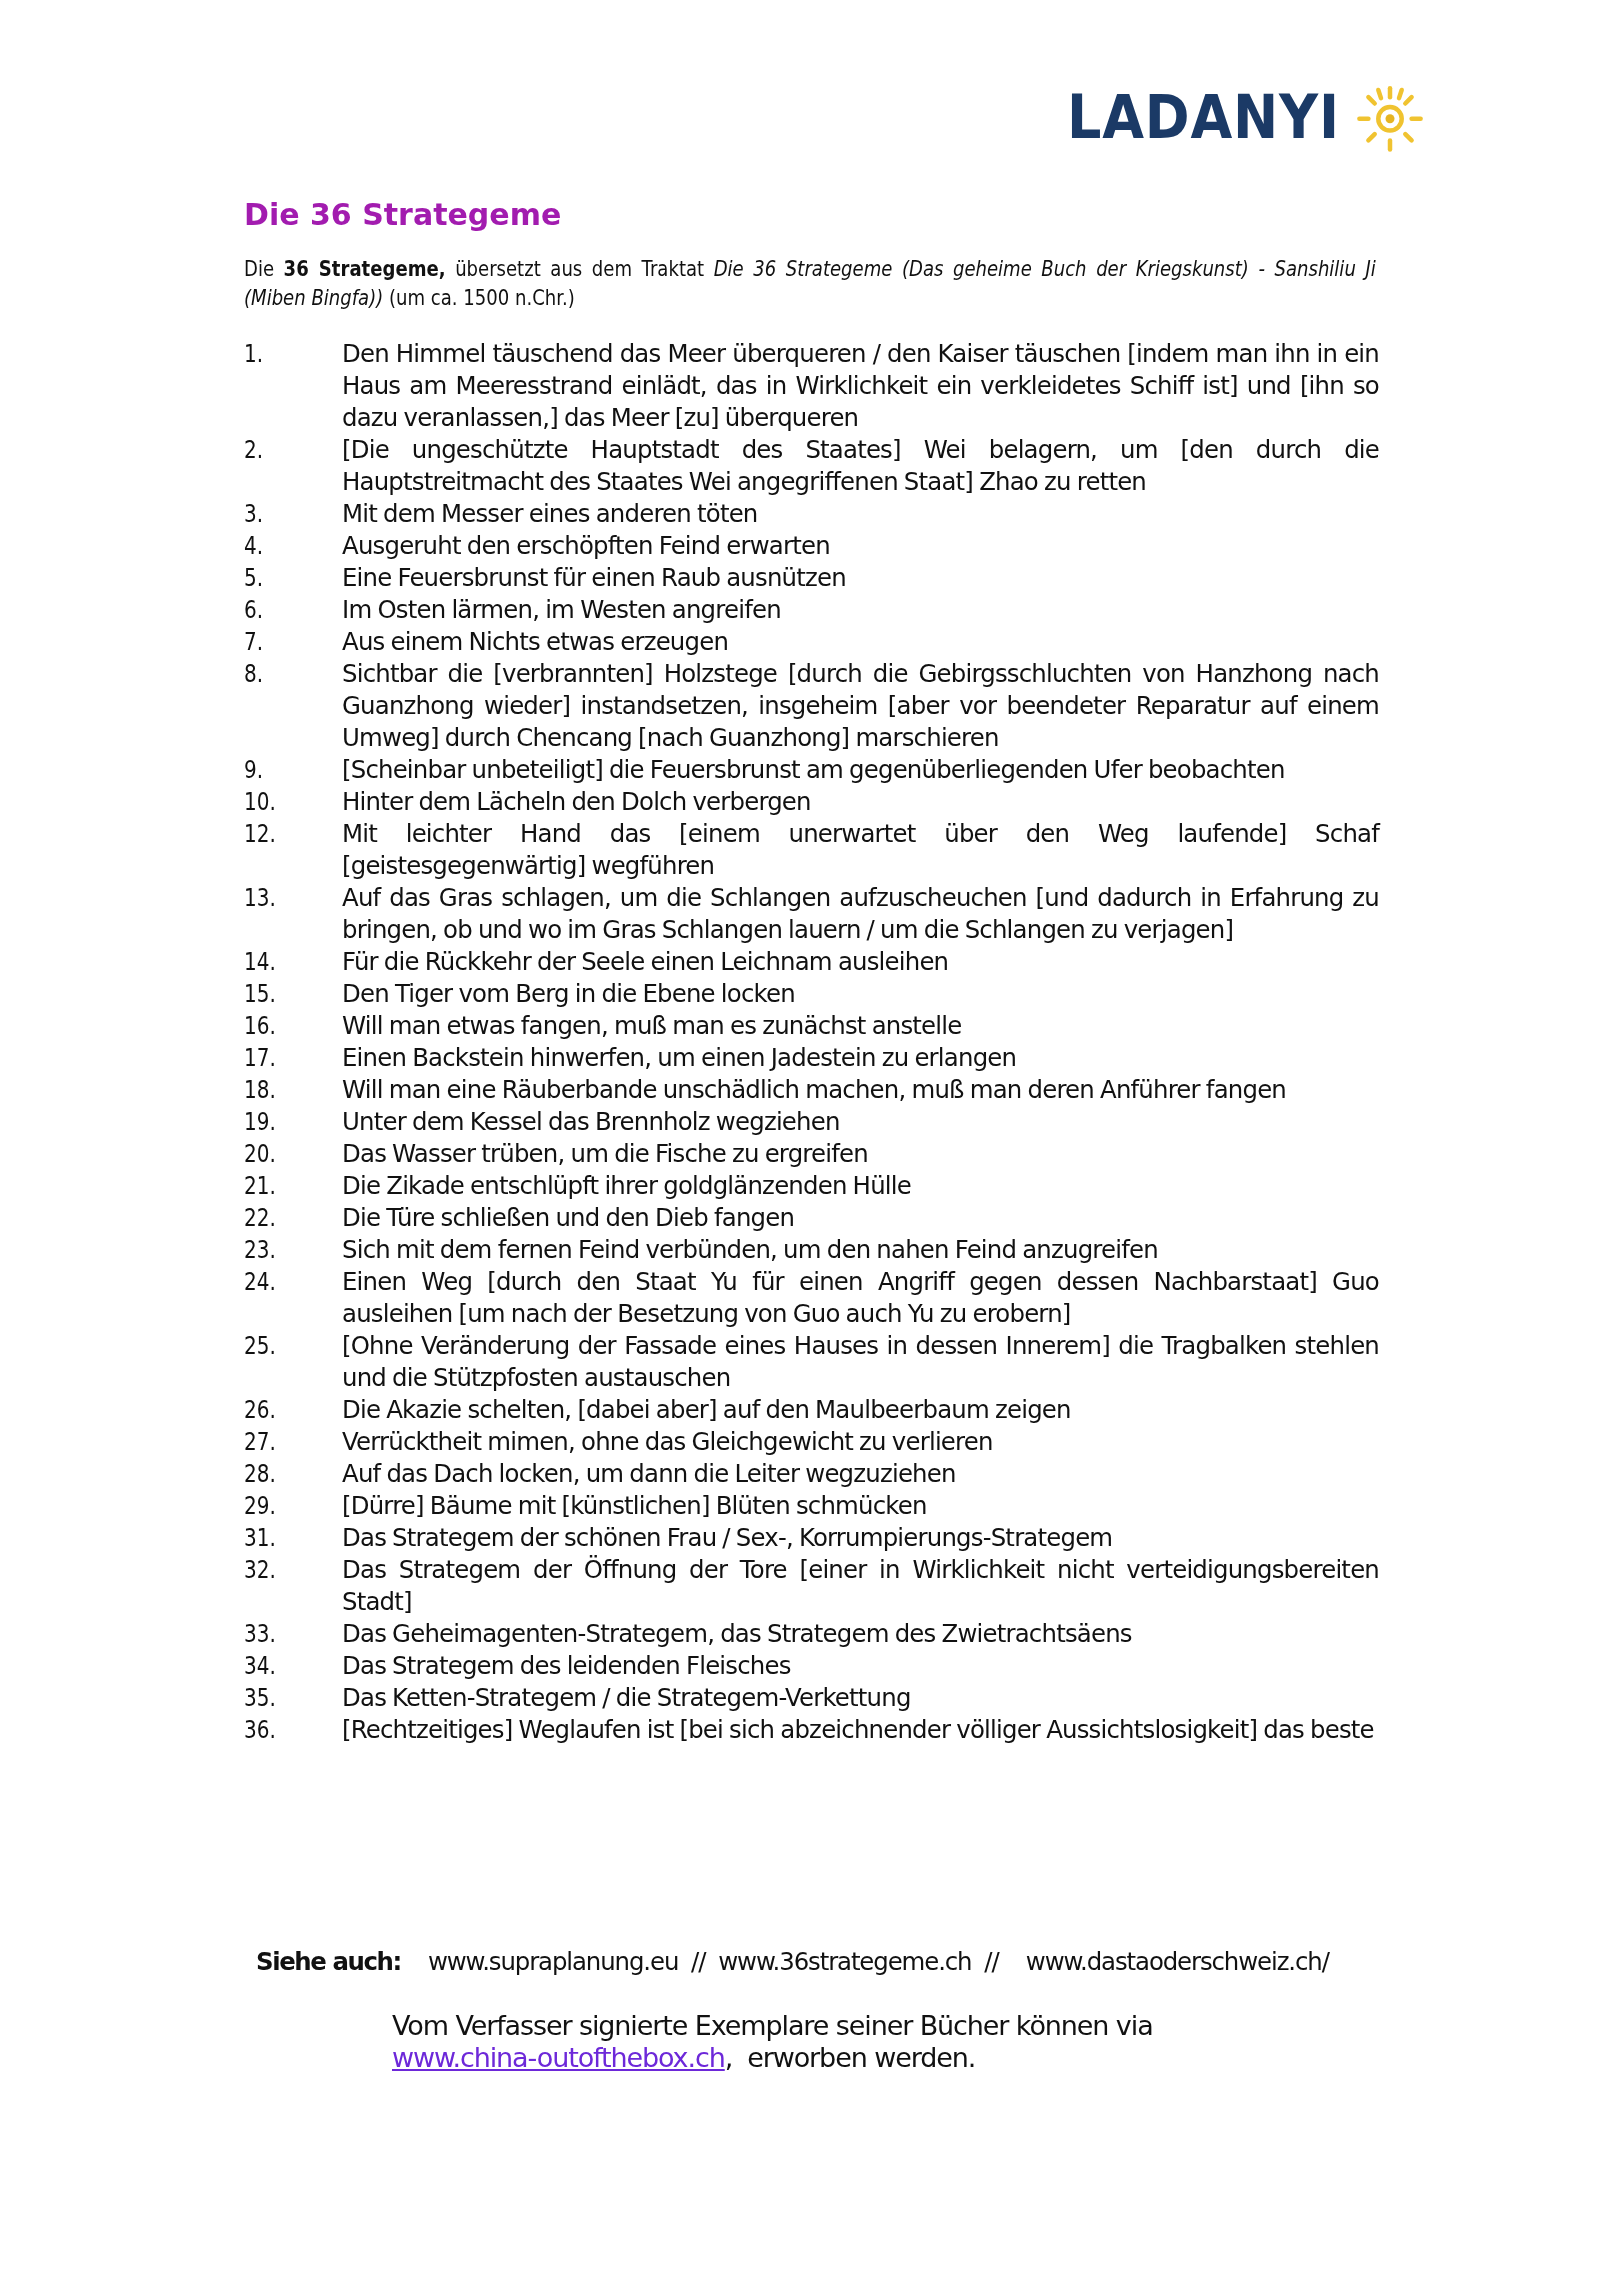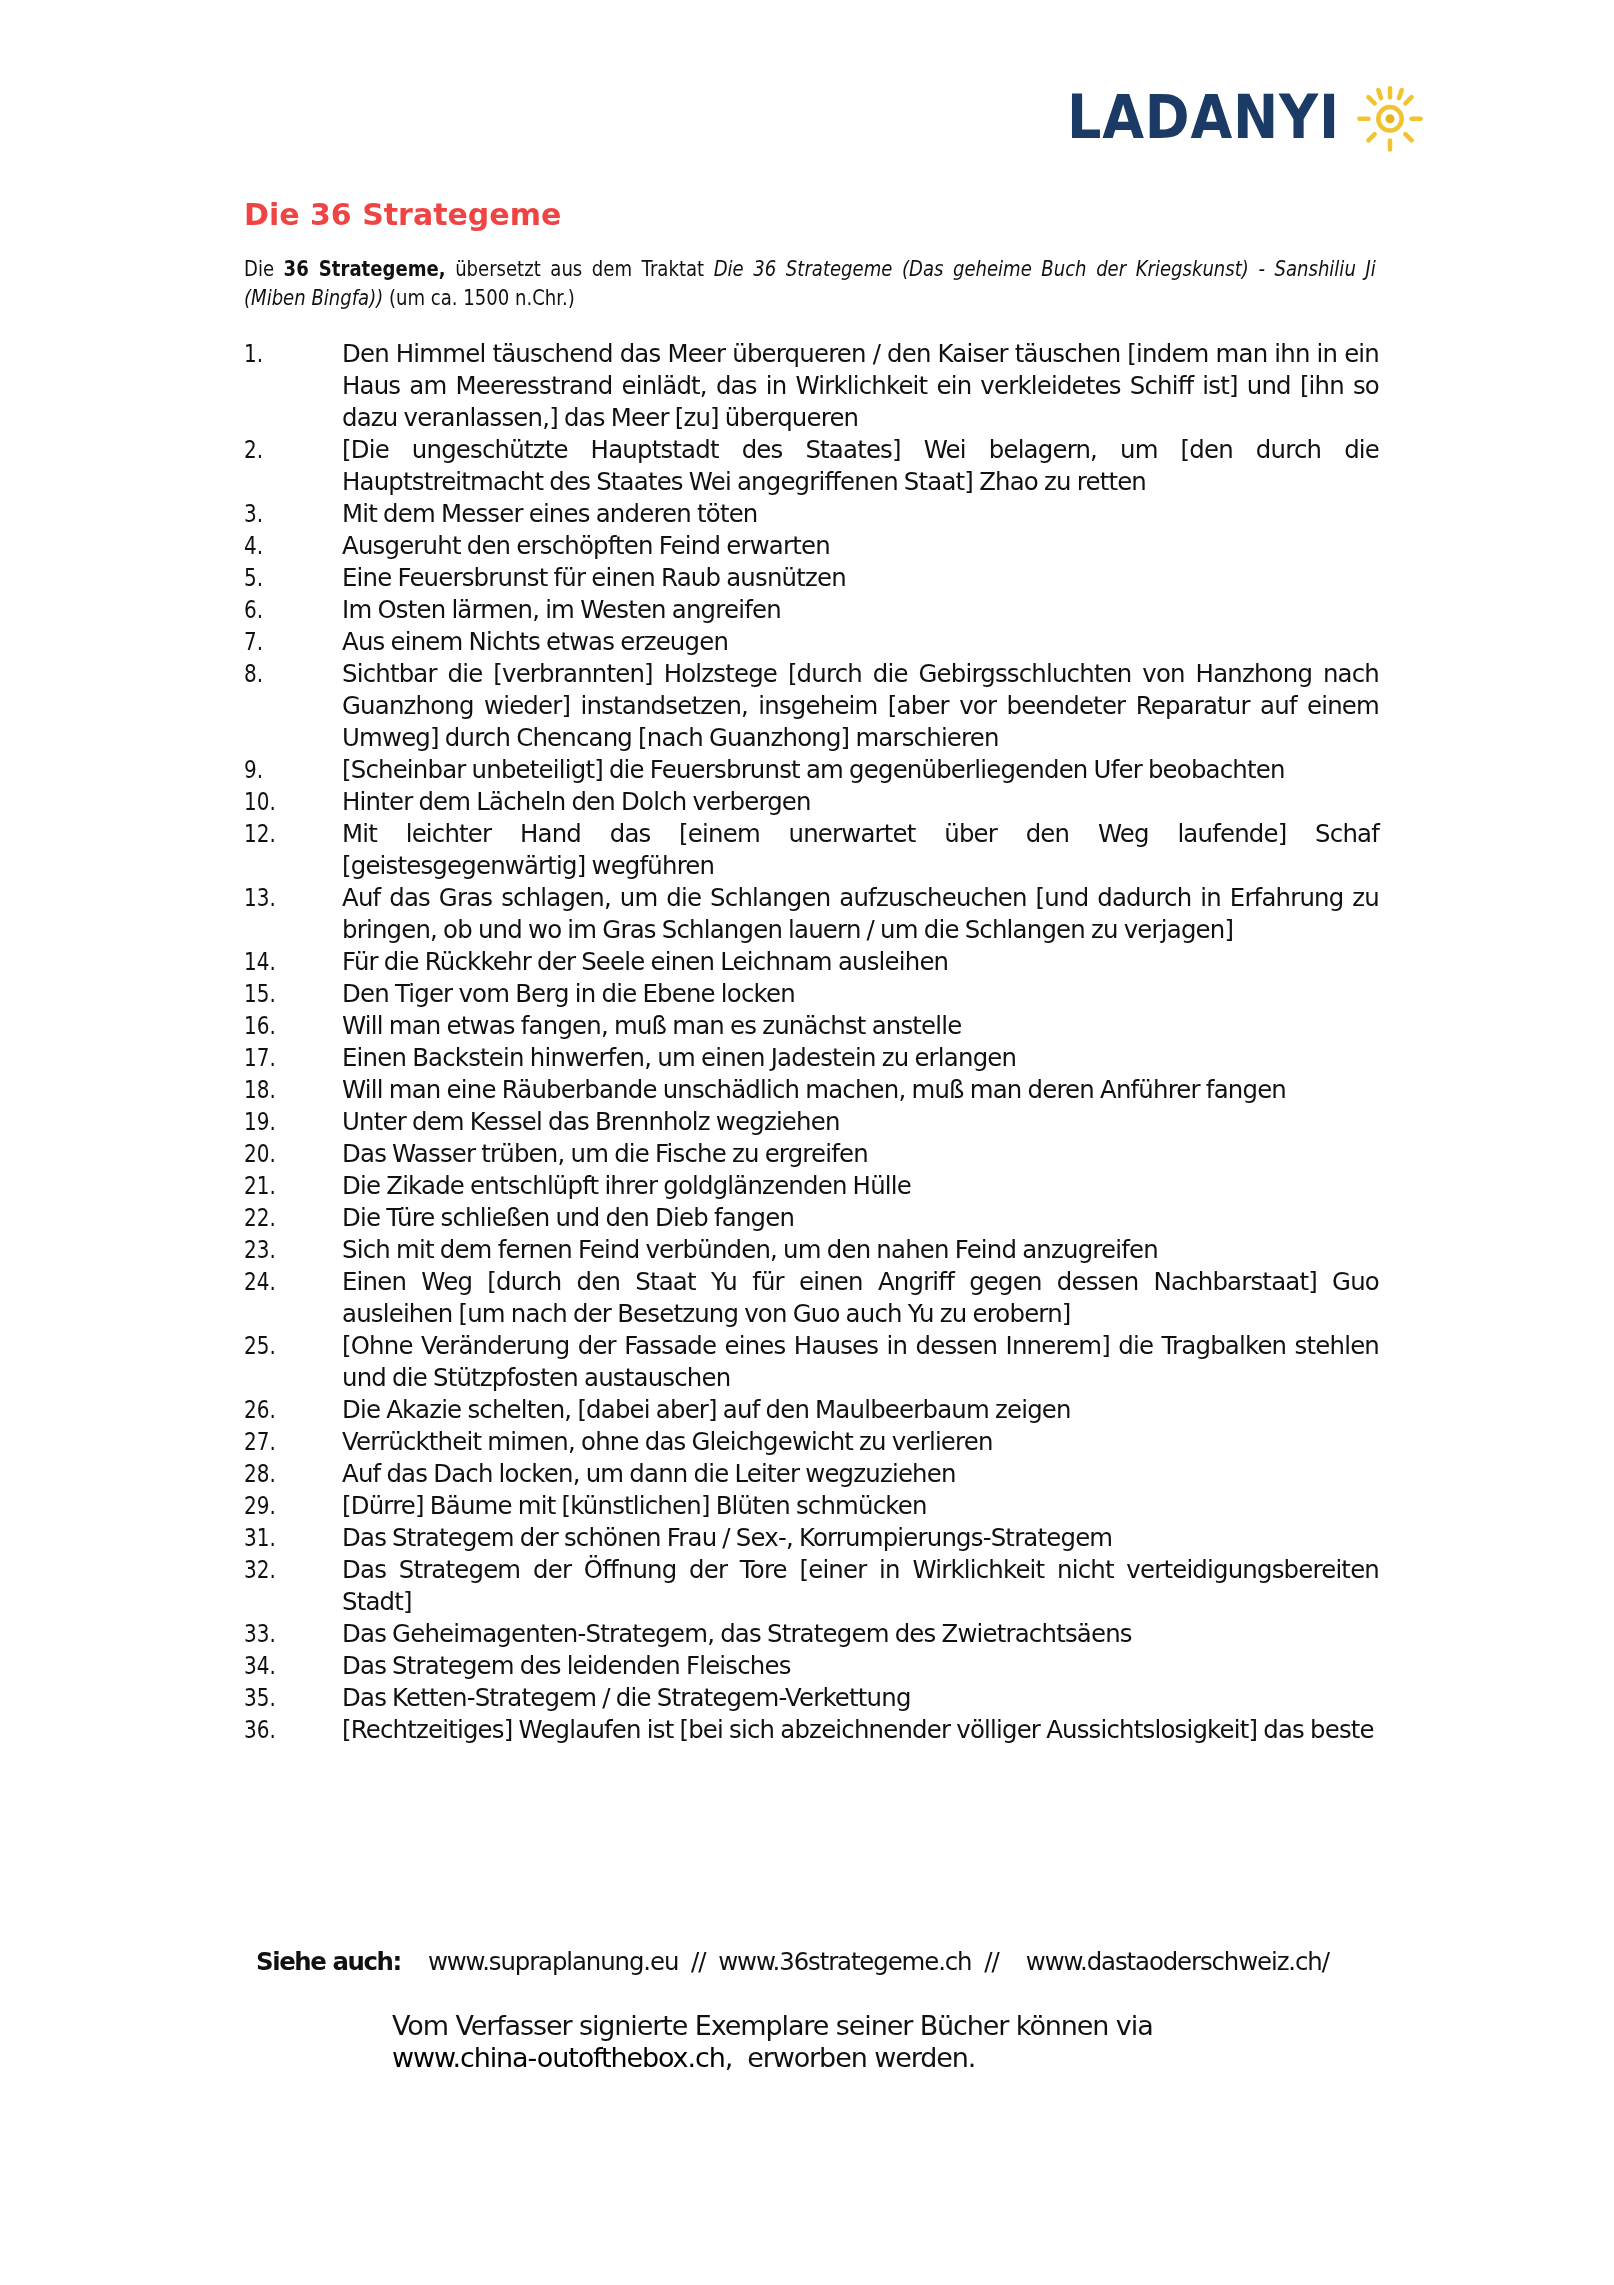--- a/index.html
+++ b/index.html
@@ -16,21 +16,21 @@
     font-family: "DejaVu Sans", sans-serif; font-weight: bold;
     font-size: 60px; letter-spacing: 0.9px; color: #1b3a66;
     transform: scaleX(0.9); transform-origin: left center;
     line-height: 1;
   }
   .sun-icon { width: 72px; height: 72px; margin-left: -16.3px; }
 
   .title {
     position: absolute; left: 244px; top: 197px;
     font-family: "DejaVu Sans", sans-serif; font-weight: bold;
-    font-size: 30px; color: #ef4444;
+    font-size: 30px; color: #a21caf;
   }
   .intro {
     position: absolute; left: 244px; top: 255px; width: 1131px;
     font-family: "DejaVu Sans", sans-serif; font-size: 21px; line-height: 29px;
     transform: scaleX(0.86); transform-origin: left top;
     text-align: justify; width: 1316px;
   }
   .intro b { font-weight: bold; }
   .intro i { font-style: italic; }
 
@@ -55,21 +55,21 @@
   }
   .see-label { font-weight: bold; letter-spacing: -1.4px; margin-right: 27px; margin-left: 12px; }
   .see-link { letter-spacing: -1.1px; }
   .sep { margin: 0 12.7px; letter-spacing: -0.9px; }
 
   .note {
     position: absolute; left: 392px; top: 2010px;
     font-family: "DejaVu Sans", sans-serif; font-size: 27px; line-height: 32px;
     letter-spacing: -1.1px;
   }
-  .note a { color: #000000; }
+  .note a { color: #6d28d9; text-decoration: underline; }
 </style>
 </head>
 <body>
 
 <div class="logo">
   <span class="logo-text">LADANYI</span>
   <svg class="sun-icon" viewBox="0 0 80 80">
     <g stroke="#f0c330" stroke-width="5" stroke-linecap="round" fill="none">
       <circle cx="40" cy="42" r="13"></circle>
       <line x1="40" y1="8" x2="40" y2="18"></line>

